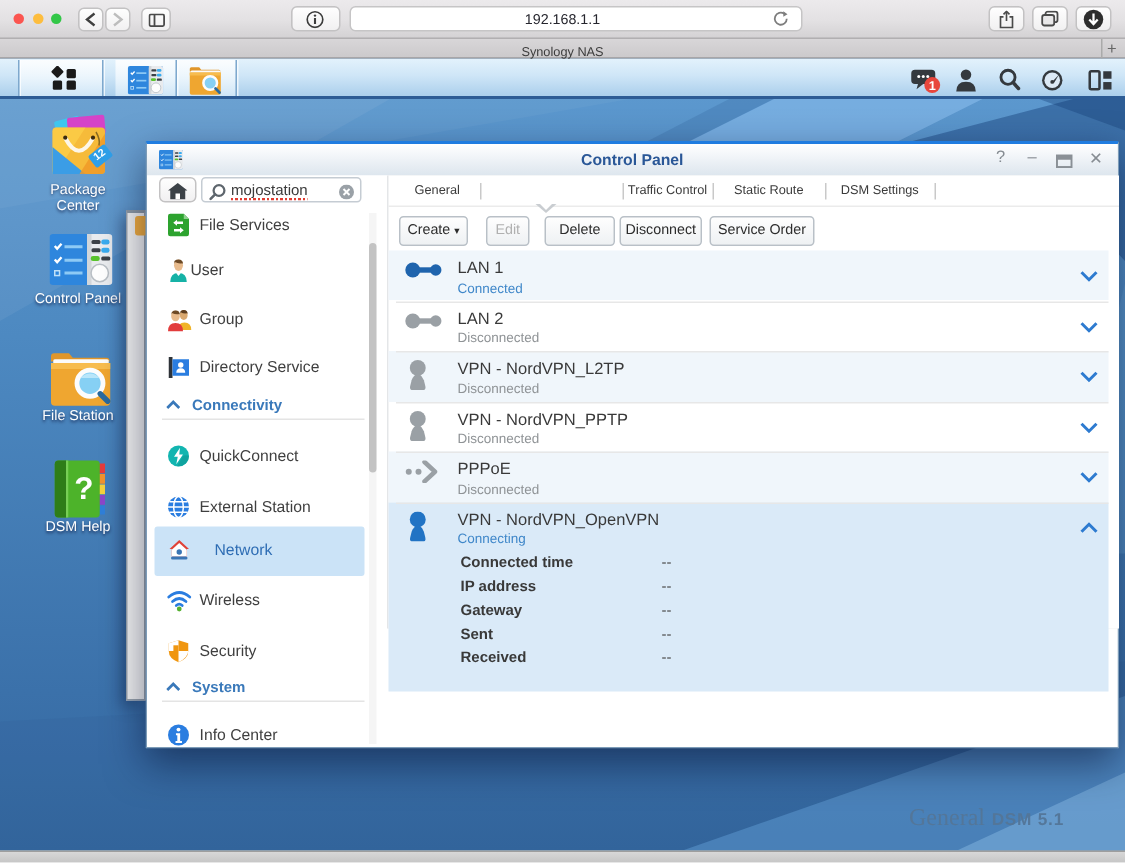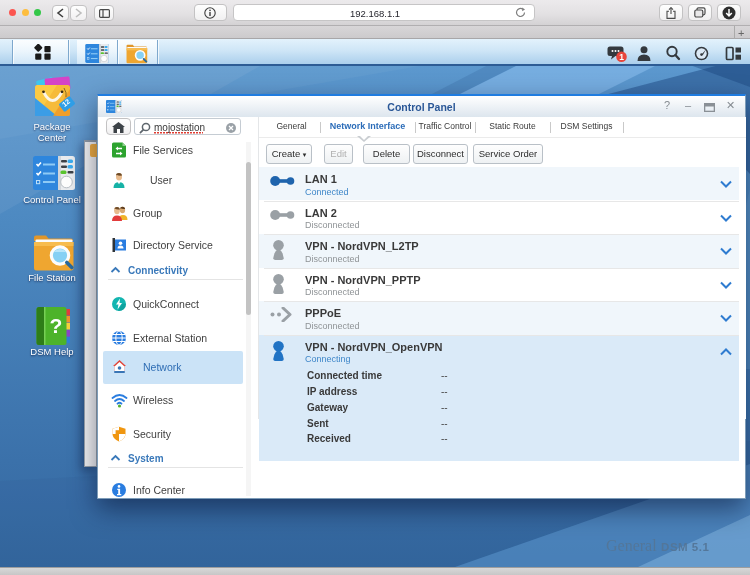--- a/index.html
+++ b/index.html
@@ -44,21 +44,21 @@
 .sideitem { left:11px; width:140px; font-size:10.5px; color:#3f3f3f; white-space:nowrap; }
 .sihead { font-size:10px; font-weight:bold; color:#3a79ba; }
 #selitem { left:5px; width:140px; height:33px; background:#cbe3f7; border-radius:2px; }
 
 #content { left:161px; top:21px; width:487px; height:302px; background:#fff; box-shadow:-1px 0 0 #e4e6e8; }
 .tab { top:-1px; height:20px; white-space:nowrap; font-size:8.5px; color:#3a3a3a; text-align:center; line-height:21px; }
 .tabsep { top:5px; width:1px; height:11px; background:#c9c9c9; }
 #tabline { left:0px; top:19.5px; width:487px; height:1px; background:#ebebeb; }
 .cbtn { top:27px; height:20px; background:linear-gradient(#fefefe,#eef1f3); border:1px solid #b9c0c7;
   border-radius:3px; white-space:nowrap; font-size:9.5px; color:#2c2c2c; text-align:center; line-height:18px; }
-.rowt { font-weight:bold; font-size:11px; color:#393939; white-space:nowrap; }
+.rowt { font-weight:normal; font-size:11px; color:#393939; white-space:nowrap; }
 .rows { font-size:9px; }
 .sep { left:5px; width:475px; height:1px; background:#e7e7e7; }
 .chev { left:460px; width:14px; height:14px; }
 #hl { left:0px; top:217.5px; width:480px; height:126.5px; background:#daeaf8; }
 .dlab { left:48px; font-weight:bold; font-size:10px; color:#393939; }
 .dval { left:182px; font-size:10px; color:#4a4a4a; }
 </style>
 </head>
 <body>
 <div id="stage">
@@ -279,21 +279,21 @@
                 <path d="M4.5 6.5 L7 4.5 v1.2 h4 v1.6 h-4 v1.2 z" fill="#fff"></path>
                 <path d="M11.5 11.5 L9 9.5 v1.2 h-4 v1.6 h4 v1.2 z" fill="#fff"></path>
               </svg></div>
             <div class="abs sideitem" style="top:26.5px;left:35px;">File Services</div>
             <div class="abs" style="left:13px;top:55px;width:17px;height:16px;"><svg width="16" height="16" viewBox="0 0 16 16">
                 <ellipse cx="8" cy="4.8" rx="3" ry="3.8" fill="#e8bb8d"></ellipse>
                 <path d="M8 1 q3 0 3 3 l-.5-.5 q-2.5 .5-5-.8 q-.5 1-.5 1.5 Q4.5 1 8 1z" fill="#6d4a26"></path>
                 <path d="M2.5 16 q0-6 5.5-6 q5.5 0 5.5 6z" fill="#16b2a6"></path>
                 <path d="M6.5 10.2 L8 12 L9.5 10.2 q-1.5-.6-3 0z" fill="#fff"></path>
               </svg></div>
-            <div class="abs sideitem" style="top:56.5px;left:40px;padding-left:12px;">User</div>
+            <div class="abs sideitem" style="top:56.5px;left:17px;padding-left:12px;">User</div>
             <div class="abs" style="left:13px;top:88px;width:17px;height:16px;"><svg width="17" height="16" viewBox="0 0 17 16">
                 <ellipse cx="11.5" cy="5" rx="2.6" ry="3.3" fill="#d9a86f"></ellipse>
                 <path d="M11.5 1.7 q2.6 0 2.6 2.6 l-.4-.4 q-2.2 .4-4.3-.7 q-.5.9-.5 1.3 q0-2.8 2.6-2.8z" fill="#5d3d1e"></path>
                 <path d="M7.5 15 q0-5 4.5-5 q4.5 0 4.5 5z" fill="#f0b429"></path>
                 <ellipse cx="6" cy="5.6" rx="2.9" ry="3.6" fill="#e8bb8d"></ellipse>
                 <path d="M6 2 q2.9 0 2.9 2.9 l-.5-.5 q-2.4 .5-4.8-.8 q-.5 1-.5 1.4 Q3.1 2 6 2z" fill="#6d4a26"></path>
                 <path d="M1 16 q0-5.6 5-5.6 q5 0 5 5.6z" fill="#e23c3c"></path>
               </svg></div>
             <div class="abs sideitem" style="top:89.5px;left:35px;">Group</div>
             <div class="abs" style="left:13px;top:120px;width:17px;height:16px;"><svg width="16" height="16" viewBox="0 0 16 16">
@@ -355,21 +355,20 @@
                 <path d="M6.3 6.8 h2.8 V12 h1.2 v1.3 H6 V12 h1.2 V8.1 H6.3z" fill="#fff"></path>
               </svg></div>
             <div class="abs sideitem" style="top:366.5px;left:35px;">Info Center</div>
             <div class="abs" style="left:148px;top:25px;width:5px;height:354px;background:#f5f5f5;"></div>
             <div class="abs" style="left:148px;top:45px;width:5px;height:153px;background:#c3c3c3;border-radius:2.5px;"></div>
           </div>
       </div>
 
       <div class="abs" id="content">
         <div class="abs tab" style="left:4px;width:57px;">General</div>
-        <div class="abs tab" style="left:61px;width:95px;color:#2b6cb8;font-weight:bold;font-size:9px;">Network Interface</div>
         <div class="abs tab" style="left:156px;width:60px;">Traffic Control</div>
         <div class="abs tab" style="left:216px;width:75px;">Static Route</div>
         <div class="abs tab" style="left:291px;width:73px;">DSM Settings</div>
         <div class="abs tabsep" style="left:61px;"></div>
         <div class="abs tabsep" style="left:156px;"></div>
         <div class="abs tabsep" style="left:216px;"></div>
         <div class="abs tabsep" style="left:291px;"></div>
         <div class="abs tabsep" style="left:364px;"></div>
         <div class="abs" id="tabline"></div>
         <div class="abs" style="left:98px;top:19px;width:0;height:0;border-left:7px solid transparent;border-right:7px solid transparent;border-top:6px solid #c9cdd1;"></div>
@@ -503,16 +502,17 @@
         <rect x="3" y="0.8" width="8" height="7" rx="1.5" fill="none" stroke="#4a4a4a" stroke-width="1.2"></rect>
         <rect x="0.8" y="3" width="8" height="7" rx="1.5" fill="#e9e8e9" stroke="#4a4a4a" stroke-width="1.2"></rect>
       </svg>
     <div class="abs btn" style="left:717px;top:4px;width:24px;height:17px;"></div>
     <svg class="abs" style="left:722px;top:5.5px" width="14" height="14" viewBox="0 0 14 14">
         <circle cx="7" cy="7" r="6.5" fill="#2d2d2d"></circle>
         <path d="M7 3 V9.5 M4.2 7 L7 10 L9.8 7" stroke="#fff" stroke-width="1.5" fill="none"></path>
       </svg>
   </div>
   <div class="abs" id="tabbar"></div>
+  <div class="abs" id="tabtitle">Synology NAS</div>
   <div class="abs" style="left:734px;top:26px;width:1px;height:13px;background:#aaa;"></div>
   <div class="abs" style="left:738px;top:27px;font-size:11px;color:#666;">+</div>
   <div class="abs" id="bottomstrip"></div>
 </div>
 
 </body></html>

